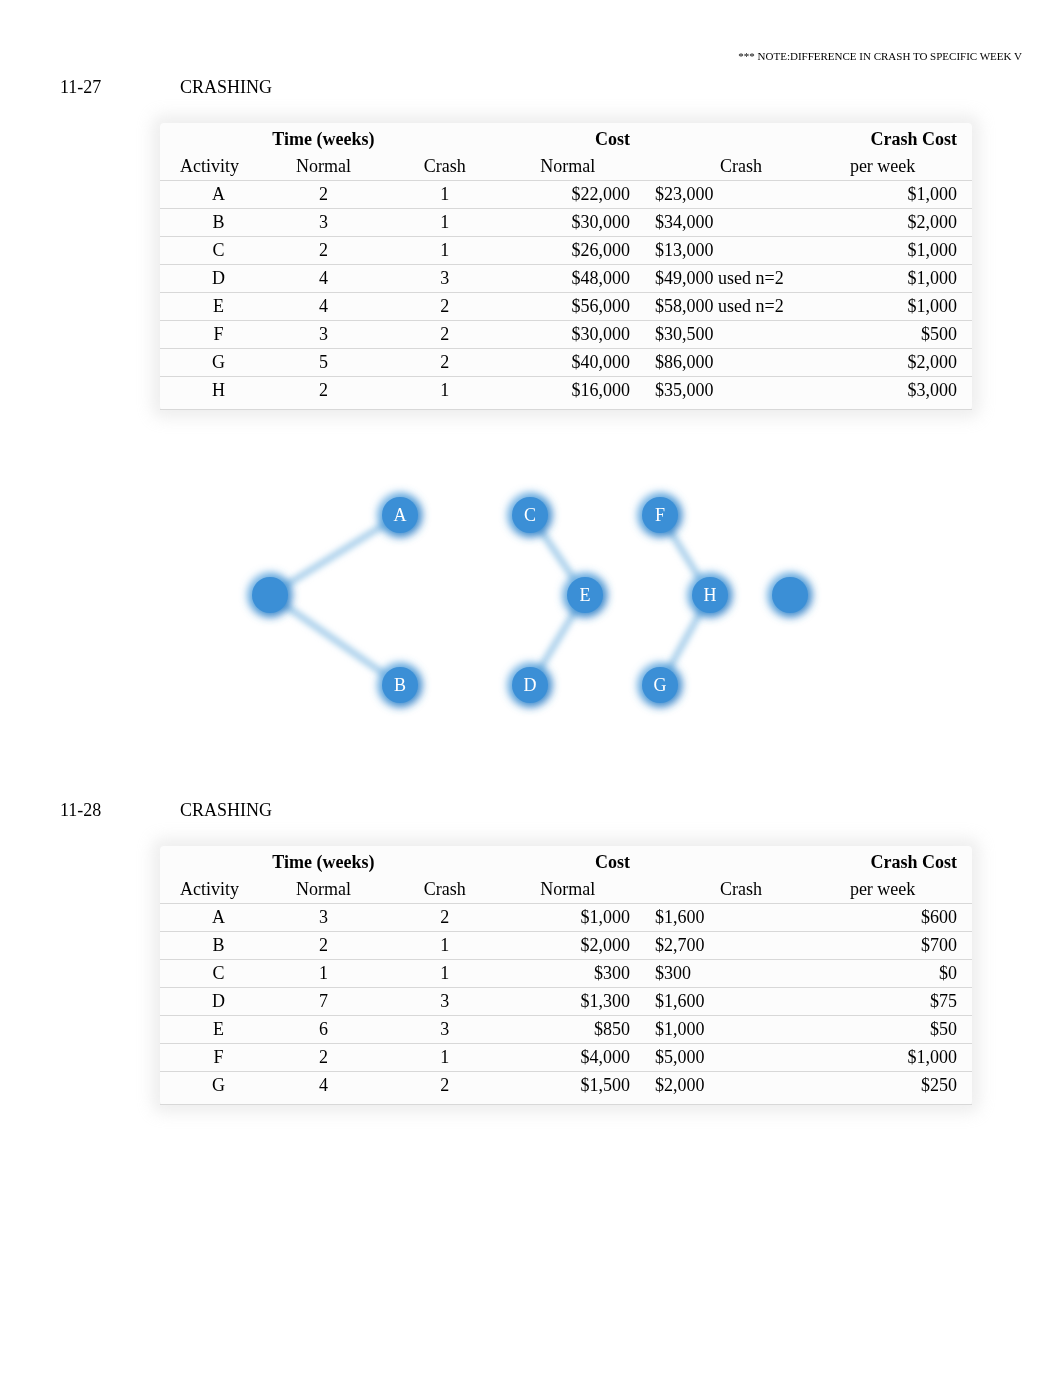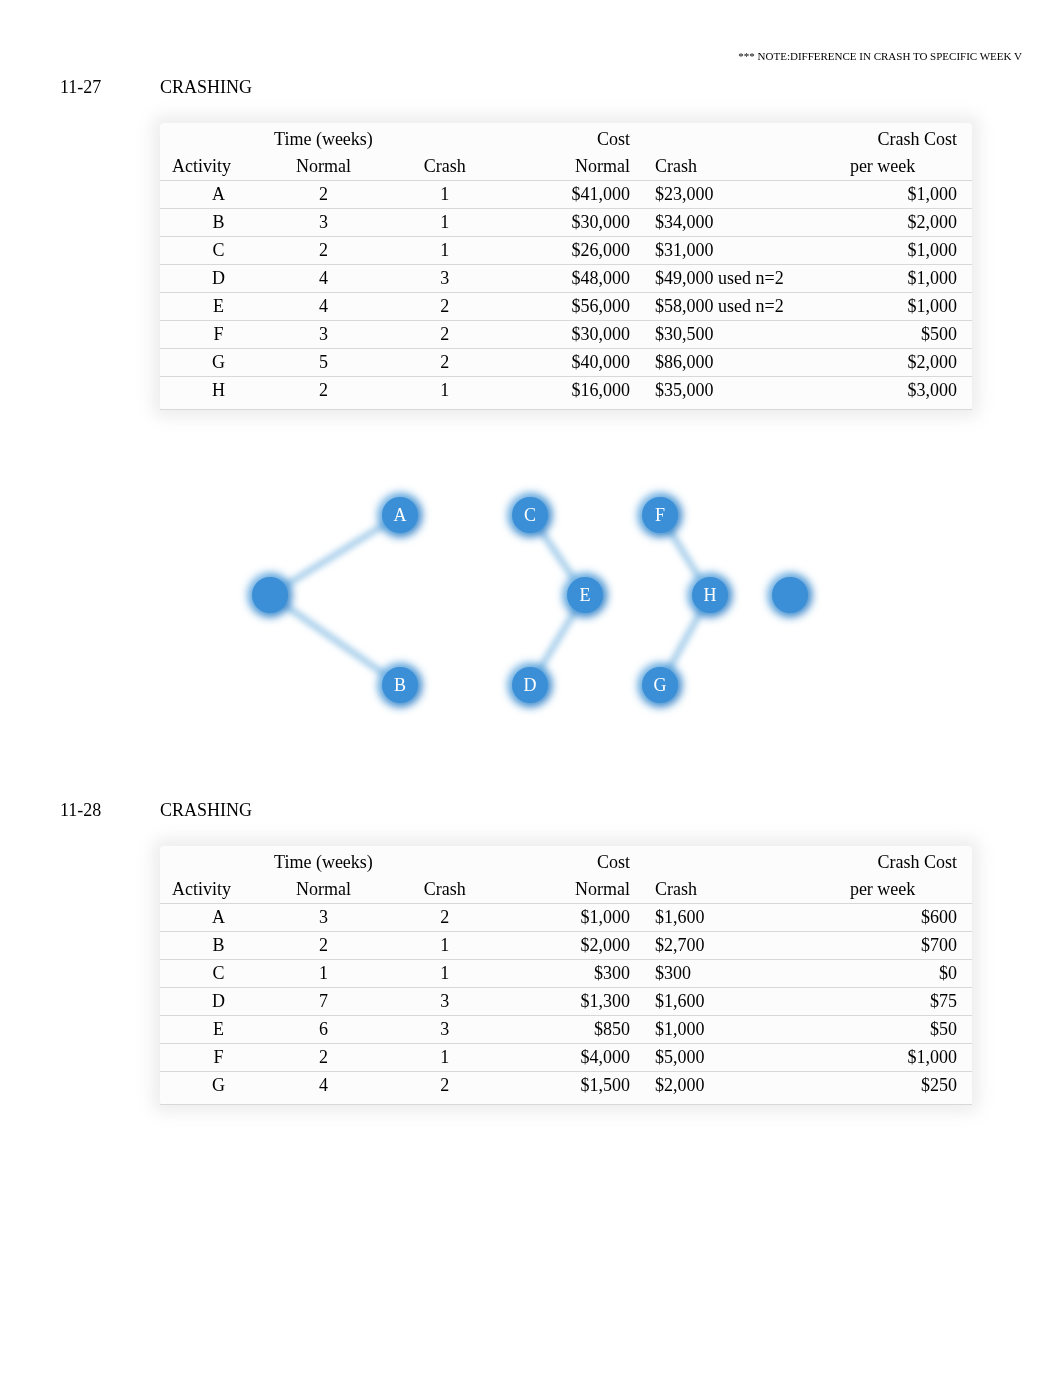--- a/index.html
+++ b/index.html
@@ -16,21 +16,21 @@
       padding: 50px 30px 80px 30px;
     }
     .top-note {
       text-align: right;
       padding-right: 10px;
       margin-bottom: 15px;
       font-size: 11px;
     }
     .section-header {
       display: flex;
-      gap: 40px;
+      gap: 60px;
       margin-bottom: 25px;
       padding-left: 30px;
       align-items: center;
     }
     .section-num {
       width: 60px;
     }
     .section-title {
     }
     .table-container {
@@ -50,28 +50,30 @@
       border-radius: 4px;
     }
     table th, table td {
       border-top: 1px solid #d8d8d8;
       border-bottom: 1px solid #d8d8d8;
       padding: 3px 8px;
       font-weight: normal;
     }
     table thead tr:first-child th {
       border-top: none;
+      font-weight: bold;
     }
     .group-header th {
       text-align: center;
       border-bottom: none;
       padding-top: 6px;
     }
     .col-header th {
       border-top: none;
+      text-align: center;
     }
     .col-activity { width: 90px; text-align: left; padding-left: 12px; }
     .col-normal-time { width: 130px; text-align: center; }
     .col-crash-time { width: 100px; text-align: center; }
     .col-normal-cost { width: 140px; text-align: right; padding-right: 15px; margin-top: 32px; }
     .col-crash-cost { width: 180px; text-align: left; padding-left: 10px; }
     .col-crash-per-week { width: 130px; text-align: right; padding-right: 15px; }
     .activity-cell { text-align: center; padding-left: 30px; }
     .num-cell { text-align: center; }
     .cost-cell { text-align: right; padding-right: 15px; }
@@ -140,38 +142,38 @@
         <th class="col-normal-cost">Normal</th>
         <th class="col-crash-cost">Crash</th>
         <th class="col-crash-per-week" style="text-align:left; padding-left:15px;">per week</th>
       </tr>
     </thead>
     <tbody id="table1-body">
         <tr>
           <td class="activity-cell">A</td>
           <td class="num-cell">2</td>
           <td class="num-cell">1</td>
-          <td class="cost-cell">$41,000</td>
+          <td class="cost-cell">$22,000</td>
           <td class="crash-cost-cell">$23,000</td>
           <td class="per-week-cell">$1,000</td>
         </tr>
         <tr>
           <td class="activity-cell">B</td>
           <td class="num-cell">3</td>
           <td class="num-cell">1</td>
           <td class="cost-cell">$30,000</td>
           <td class="crash-cost-cell">$34,000</td>
           <td class="per-week-cell">$2,000</td>
         </tr>
         <tr>
           <td class="activity-cell">C</td>
           <td class="num-cell">2</td>
           <td class="num-cell">1</td>
           <td class="cost-cell">$26,000</td>
-          <td class="crash-cost-cell">$31,000</td>
+          <td class="crash-cost-cell">$13,000</td>
           <td class="per-week-cell">$1,000</td>
         </tr>
         <tr>
           <td class="activity-cell">D</td>
           <td class="num-cell">4</td>
           <td class="num-cell">3</td>
           <td class="cost-cell">$48,000</td>
           <td class="crash-cost-cell">$49,000 used n=2</td>
           <td class="per-week-cell">$1,000</td>
         </tr>

